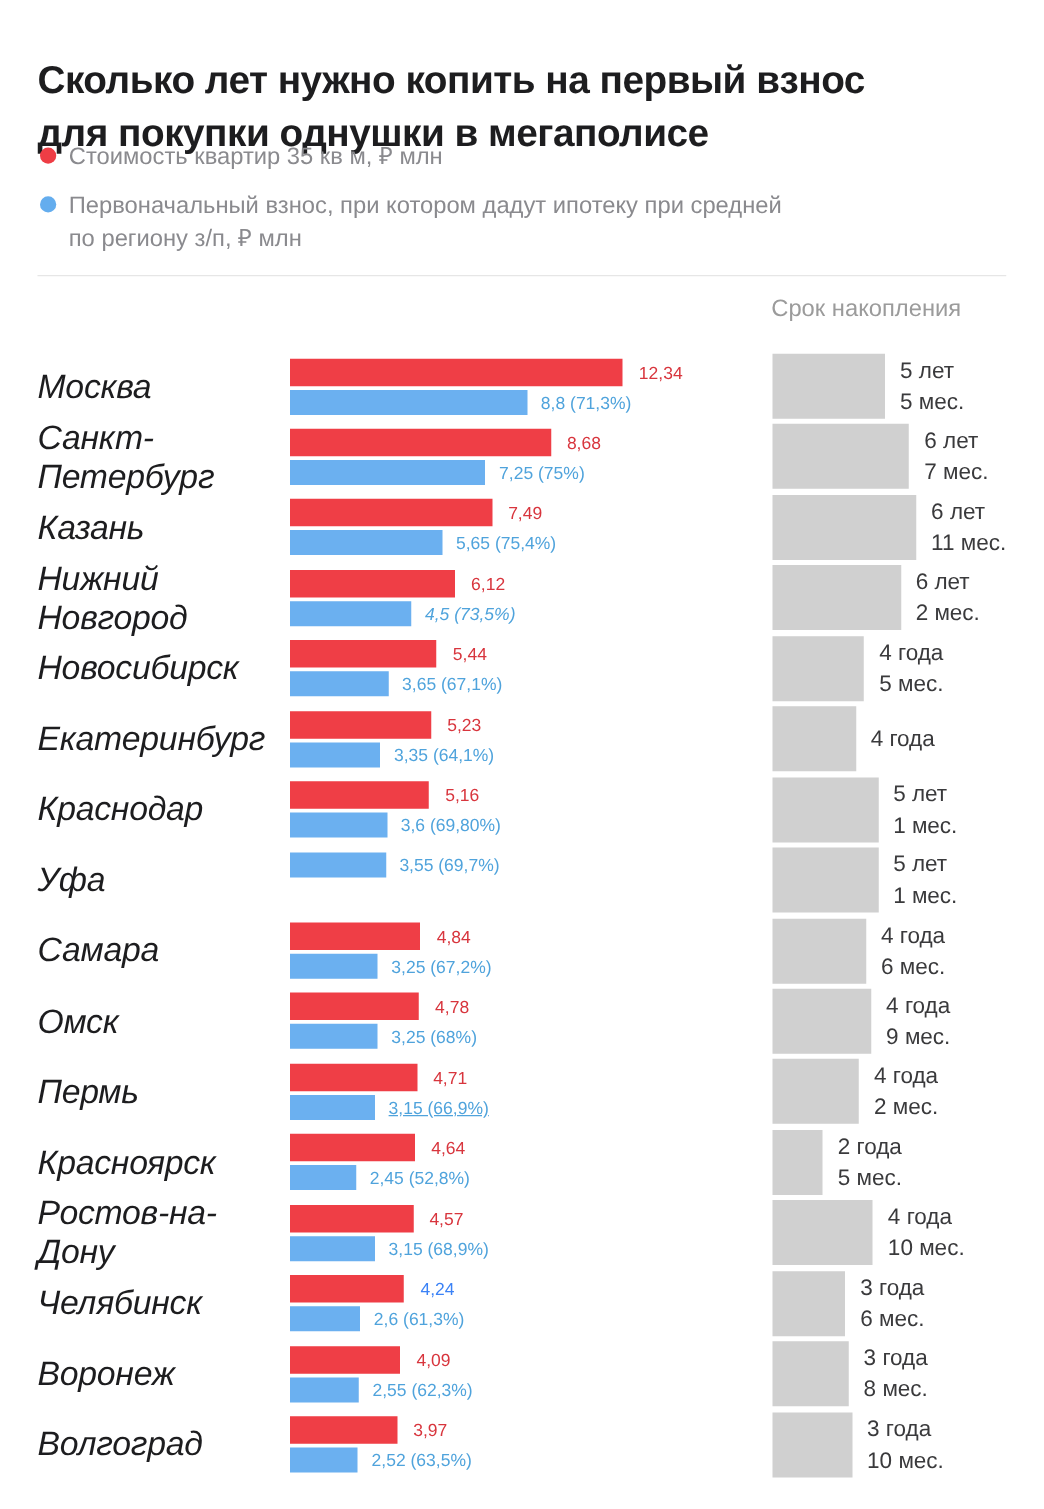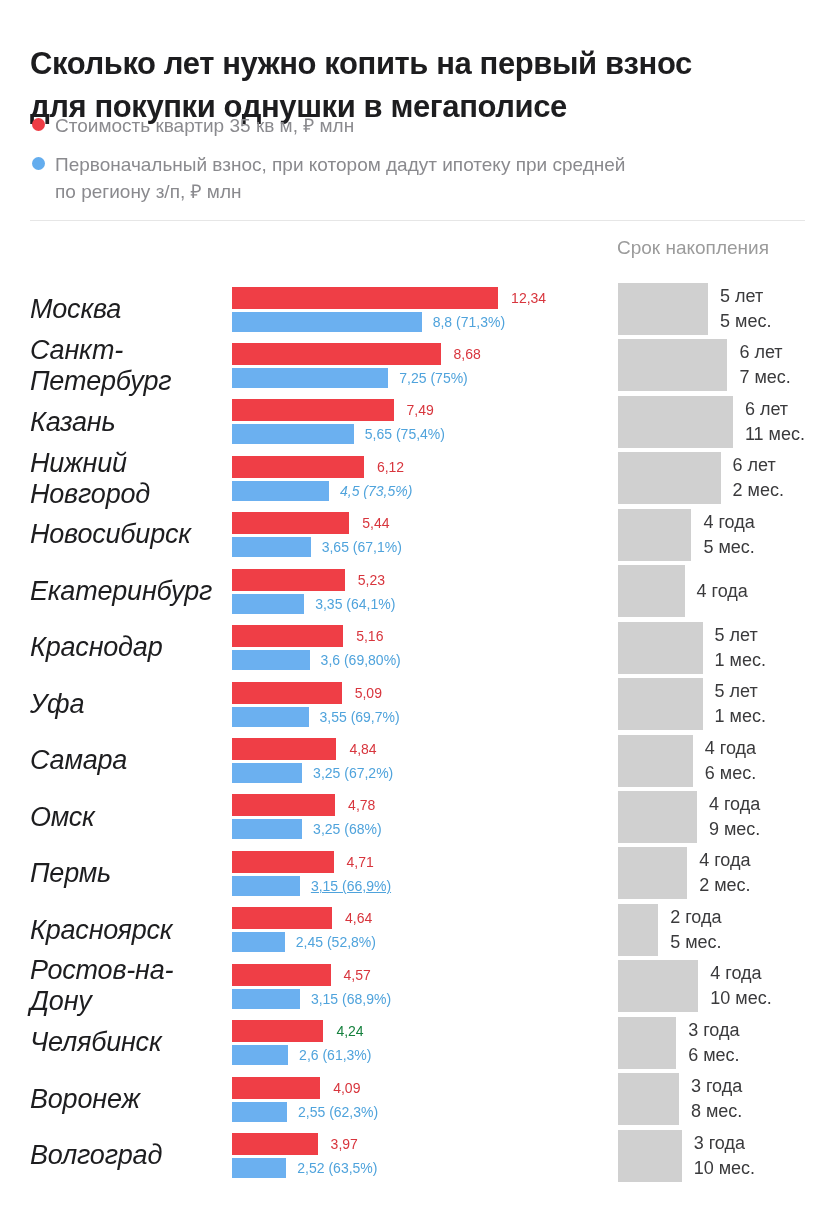--- a/index.html
+++ b/index.html
@@ -218,24 +218,20 @@
     <div class="term">
       <div class="term-bar" style="width: 84.5px; background: rgb(208, 208, 208);"></div>
       <div class="term-label">5 лет
 1 мес.</div>
     </div>
   </div>
 
   <div class="row">
     <div class="city">Уфа</div>
     <div class="bars">
-      <div class="bar-line price-line">
-        <div class="bar price-bar" style="width: 109.7px; background: rgb(239, 62, 70);"></div>
-        <span class="bar-value price-value" style="color: rgb(216, 53, 61);">5,09</span>
-      </div>
       <div class="bar-line down-line">
         <div class="bar down-bar" style="width: 76.5px; background: rgb(107, 176, 240);"></div>
         <span class="bar-value down-value" style="color: rgb(79, 163, 220);">3,55 (69,7%)</span>
       </div>
     </div>
     <div class="term">
       <div class="term-bar" style="width: 84.5px; background: rgb(208, 208, 208);"></div>
       <div class="term-label">5 лет
 1 мес.</div>
     </div>
@@ -334,21 +330,21 @@
       <div class="term-label">4 года
 10 мес.</div>
     </div>
   </div>
 
   <div class="row">
     <div class="city">Челябинск</div>
     <div class="bars">
       <div class="bar-line price-line">
         <div class="bar price-bar" style="width: 91.4px; background: rgb(239, 62, 70);"></div>
-        <span class="bar-value price-value" style="color: #15803d;">4,24</span>
+        <span class="bar-value price-value" style="color: #3b82f6;">4,24</span>
       </div>
       <div class="bar-line down-line">
         <div class="bar down-bar" style="width: 56.1px; background: rgb(107, 176, 240);"></div>
         <span class="bar-value down-value" style="color: rgb(79, 163, 220);">2,6 (61,3%)</span>
       </div>
     </div>
     <div class="term">
       <div class="term-bar" style="width: 58.2px; background: rgb(208, 208, 208);"></div>
       <div class="term-label">3 года
 6 мес.</div>

